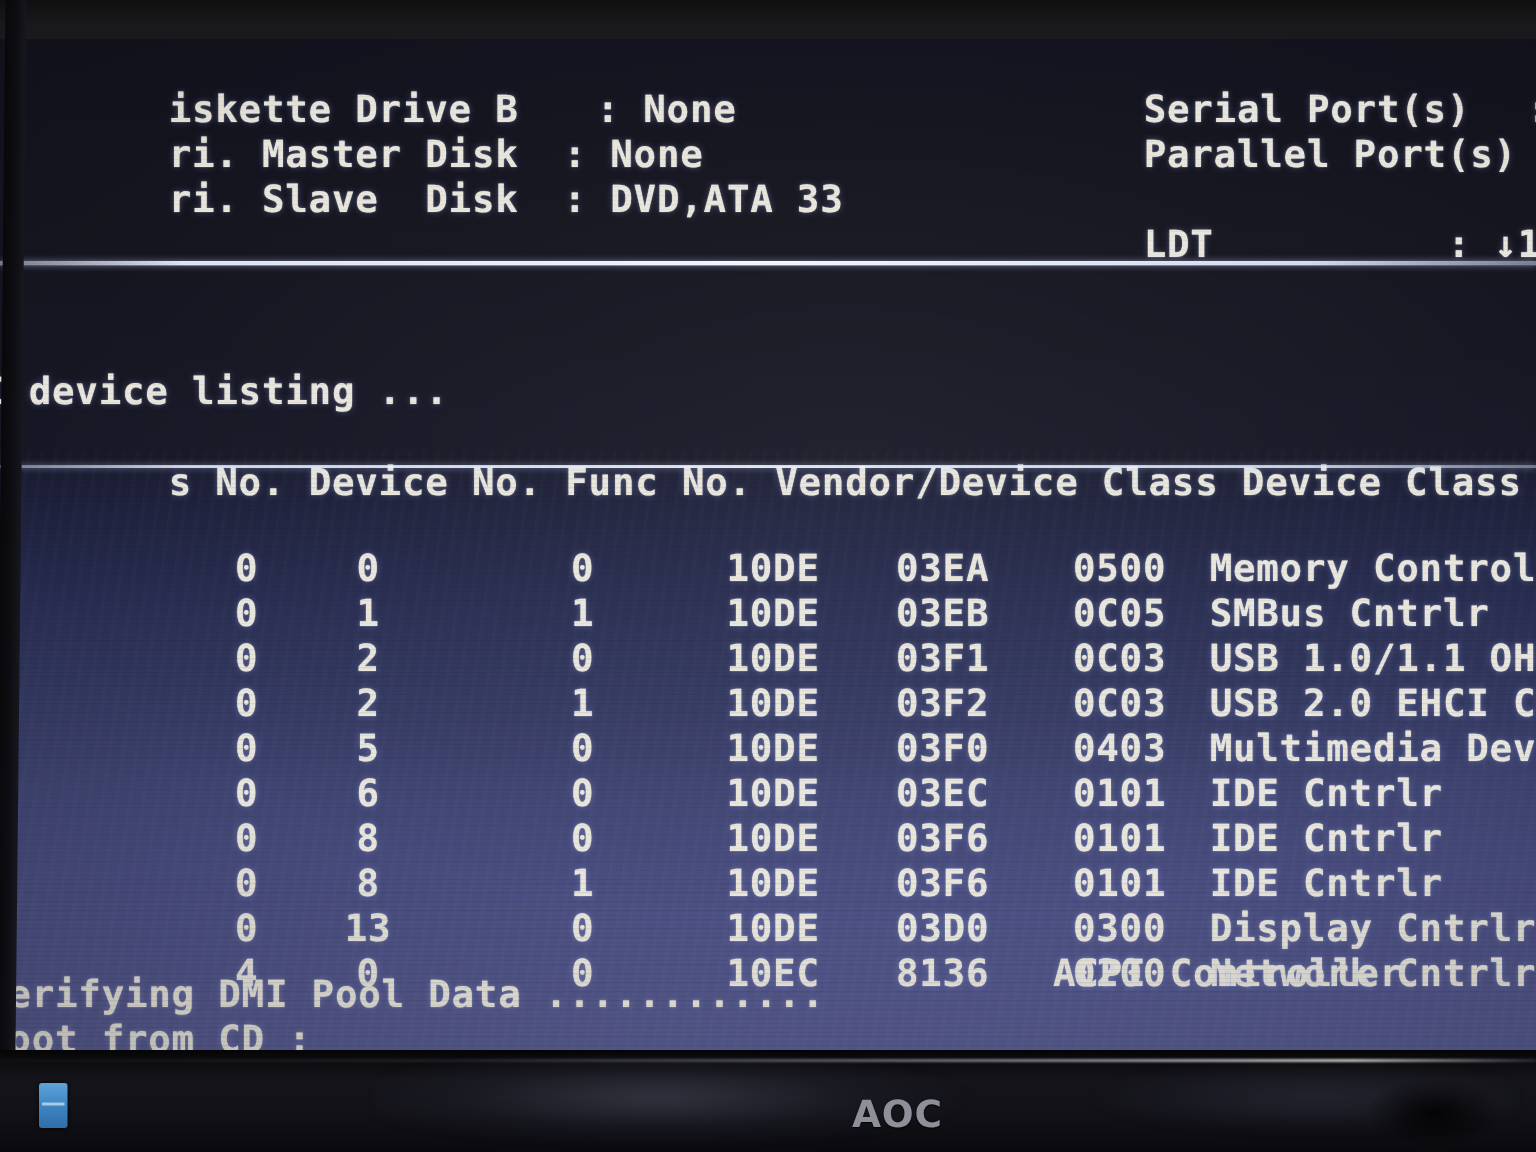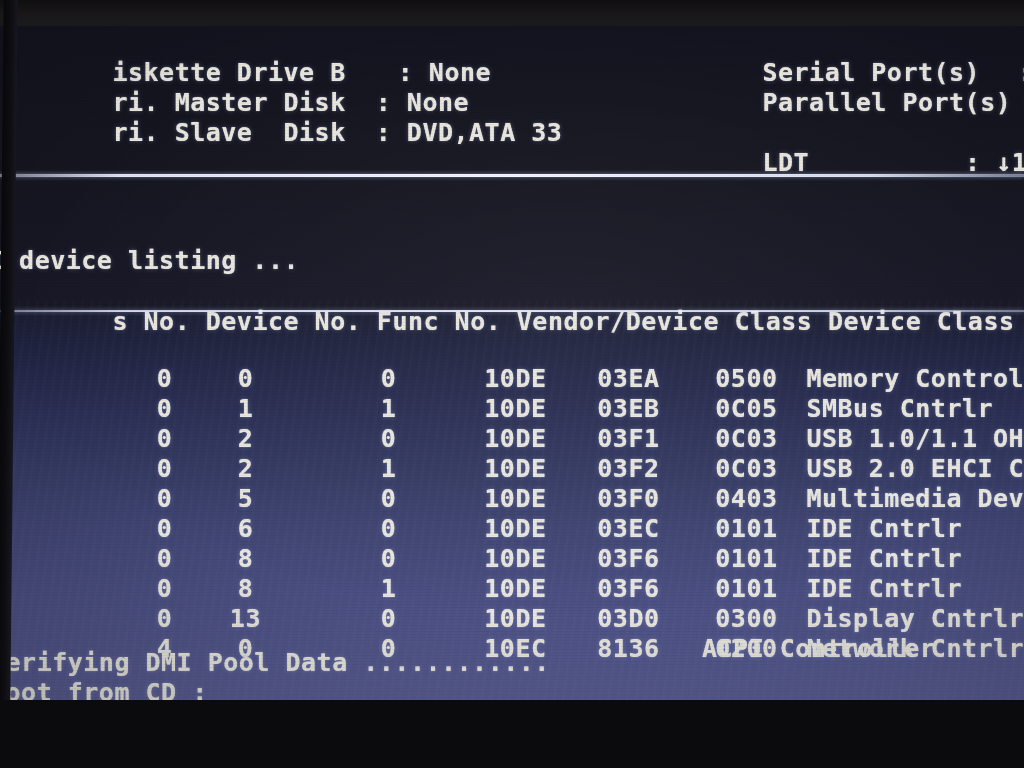--- a/index.html
+++ b/index.html
@@ -320,14 +320,22 @@
     <div class="hr thin" style="left:0; top:310px; width:1024px;"></div>
 
     <div class="moire"></div>
     <div class="scanlines"></div>
     <div class="vignette"></div>
   </div>
 
   <div class="top-band"></div>
   <div class="bezel-left"></div>
 
+  <div class="bezel-bottom">
+    <div class="bezel-highline"></div>
+    <div class="gloss-a"></div>
+    <div class="gloss-b"></div>
+    <div class="cable"></div>
+    <div class="sticker"></div>
+    <div class="aoc-logo">AOC</div>
+  </div>
 
 </div>
 
 </body></html>

